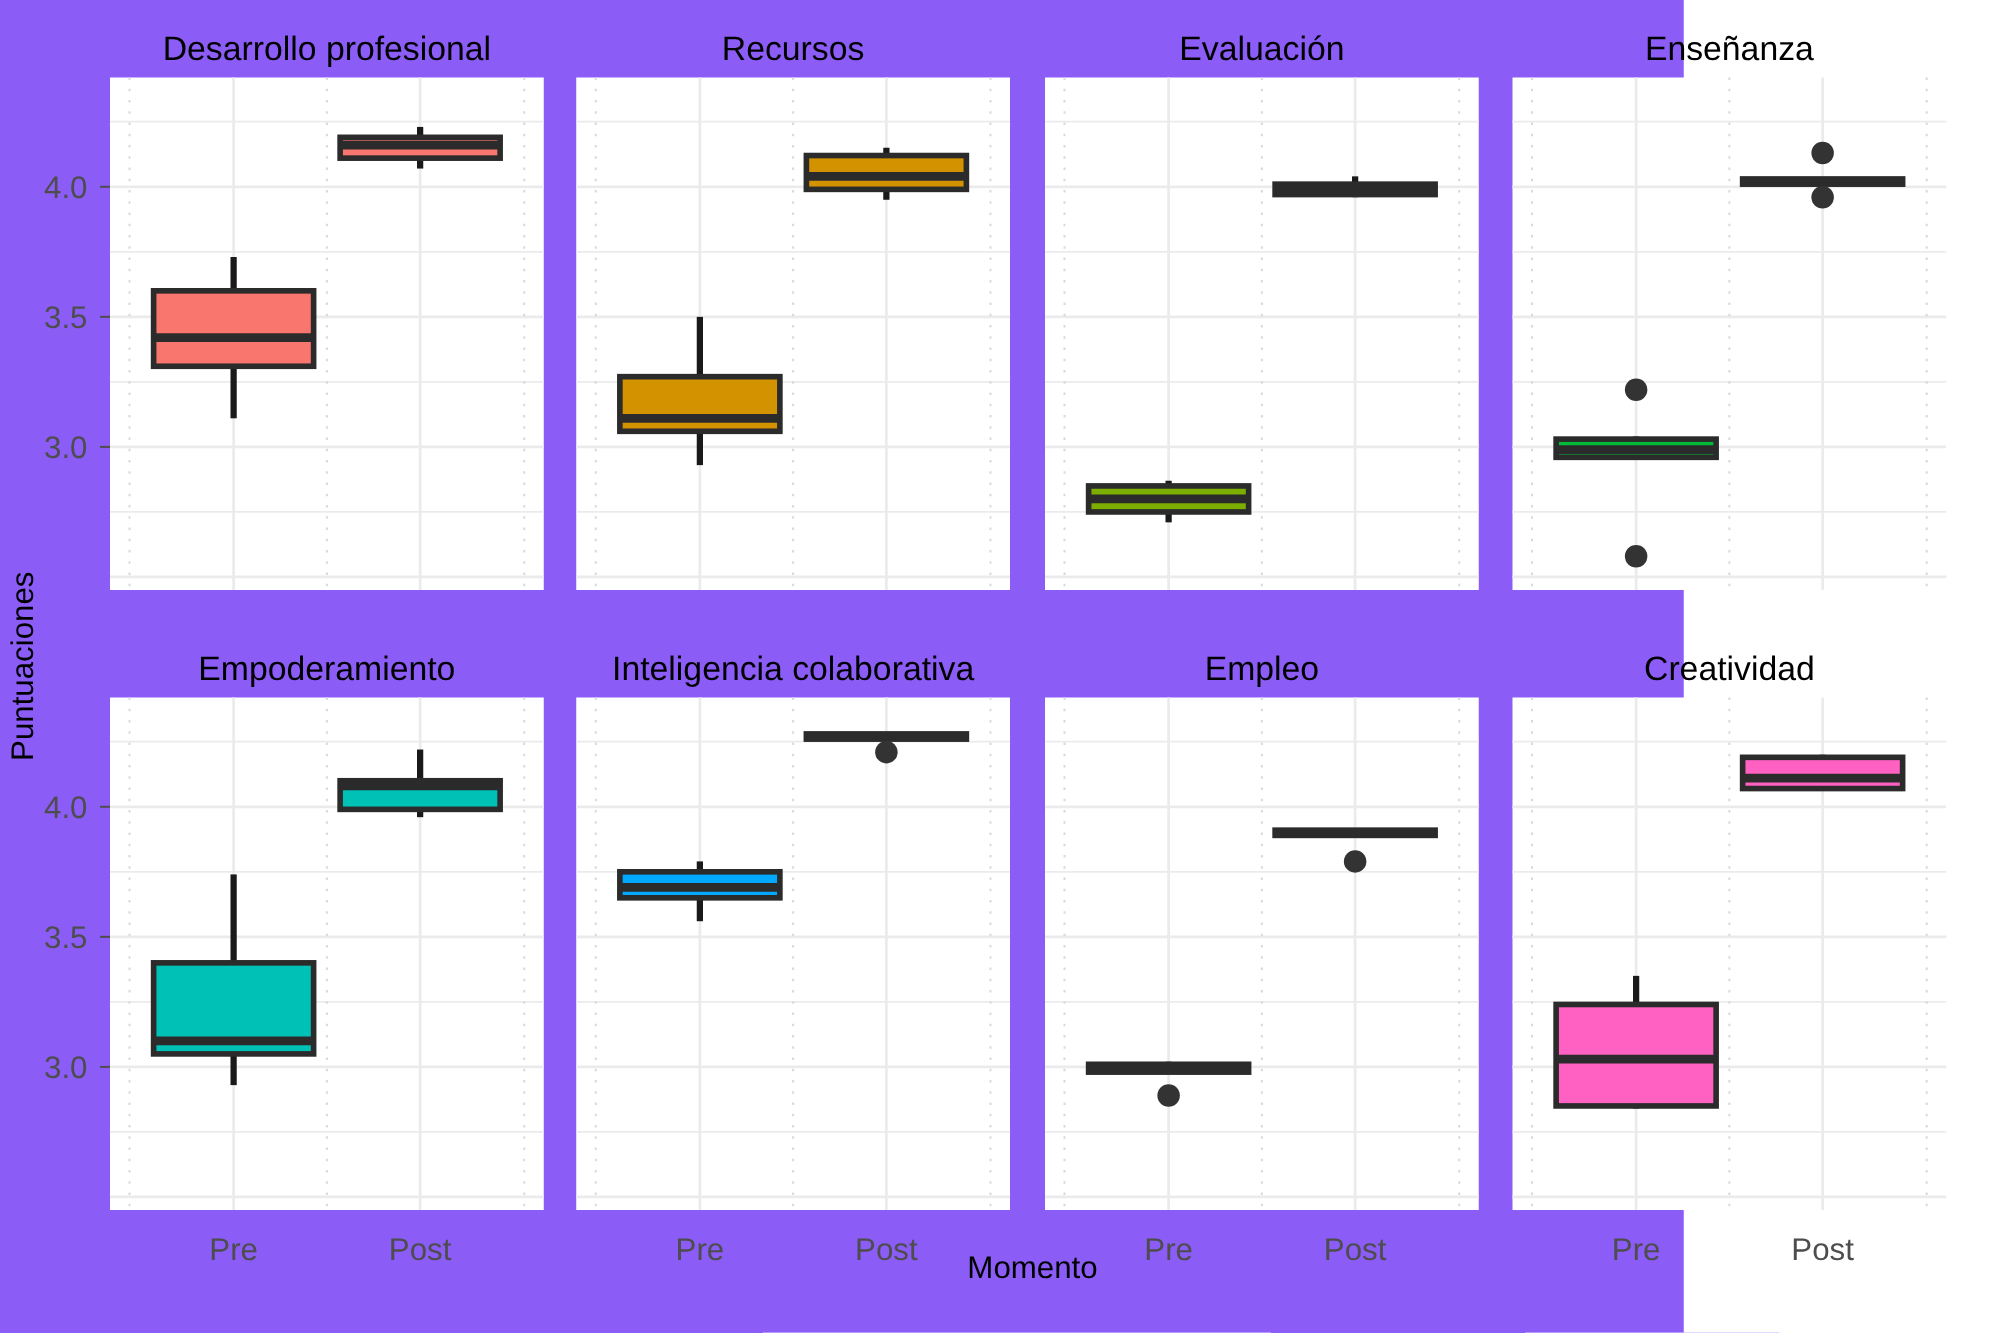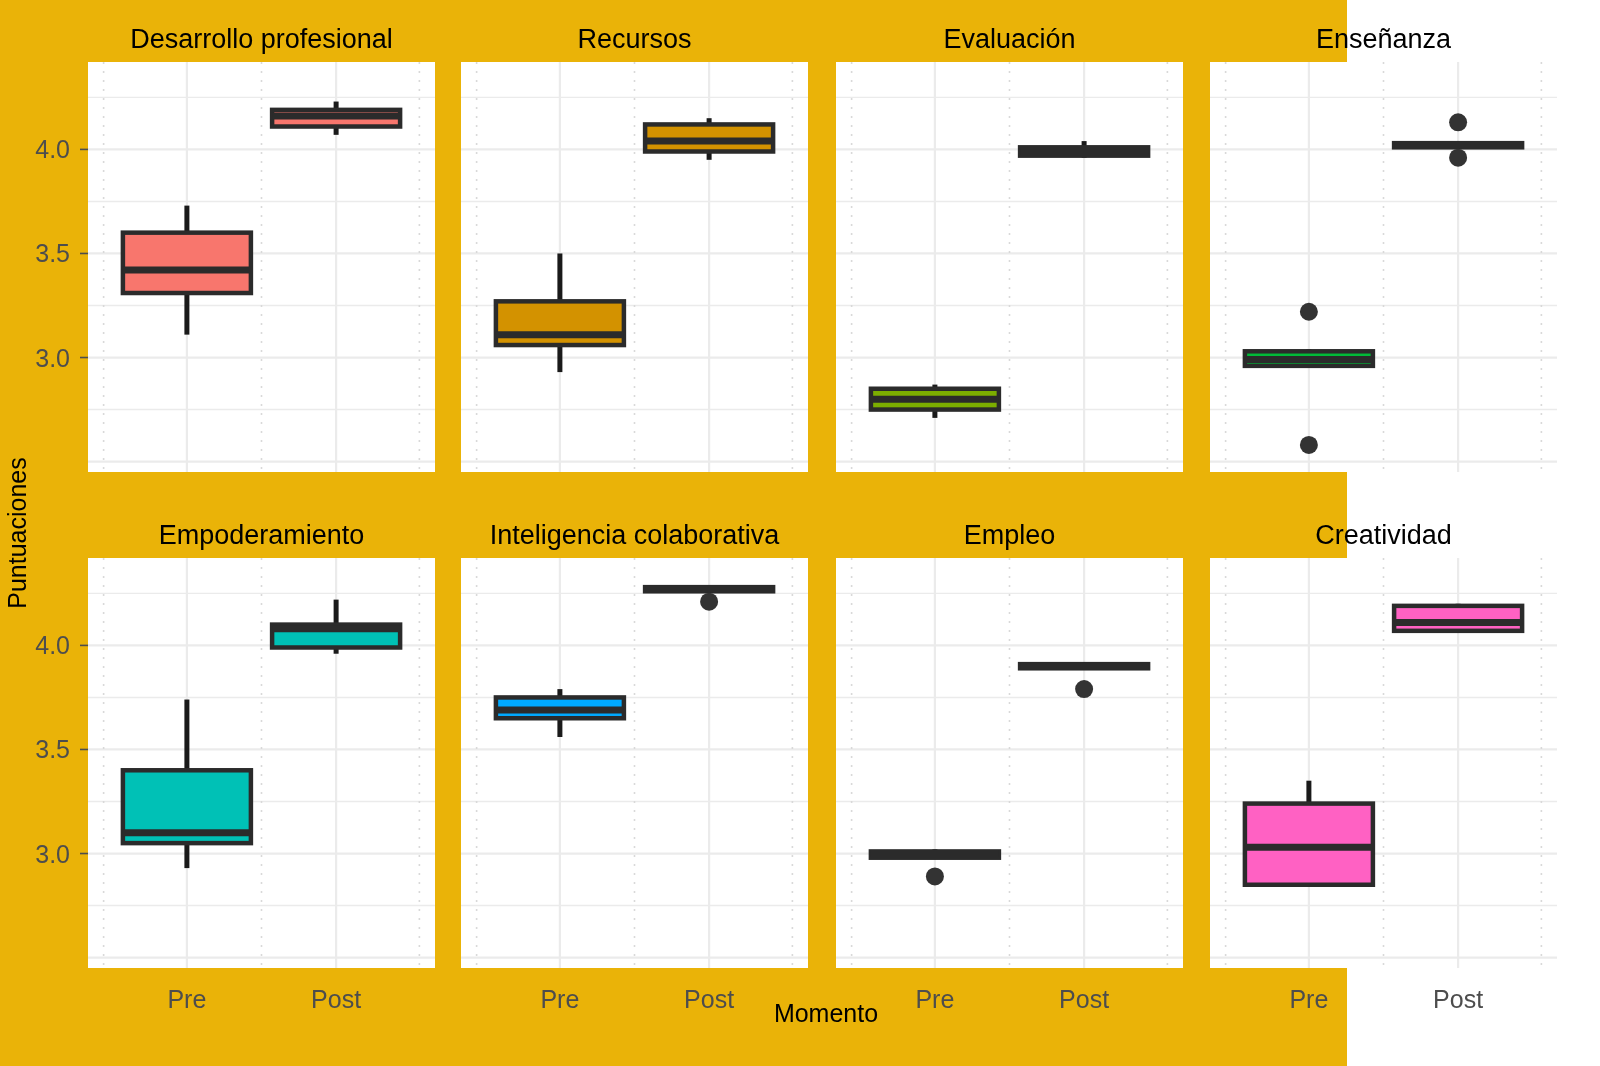--- a/index.html
+++ b/index.html
@@ -1,17 +1,17 @@
 <!DOCTYPE html>
 <html><head>
 <meta charset="utf-8">
 <style>
   html,body{margin:0;padding:0;background:#ffffff;}
   body{width:1600px;height:1066px;overflow:hidden;font-family:"Liberation Sans",sans-serif;}
-  #root{position:relative;width:1347px;height:1066px;background:#eab308;}
+  #root{position:relative;width:1347px;height:1066px;background:#8b5cf6;}
   svg{display:block;}
   .facet-title{font-family:"Liberation Sans",sans-serif;font-size:27px;fill:#000000;text-anchor:middle;}
   .axis-text{font-family:"Liberation Sans",sans-serif;font-size:25px;fill:#4d4d4d;}
   .axis-title{font-family:"Liberation Sans",sans-serif;font-size:25px;fill:#000000;text-anchor:middle;}
   .ytick{text-anchor:end;}
   .xtick{text-anchor:middle;}
 </style>
 </head>
 <body>
 

